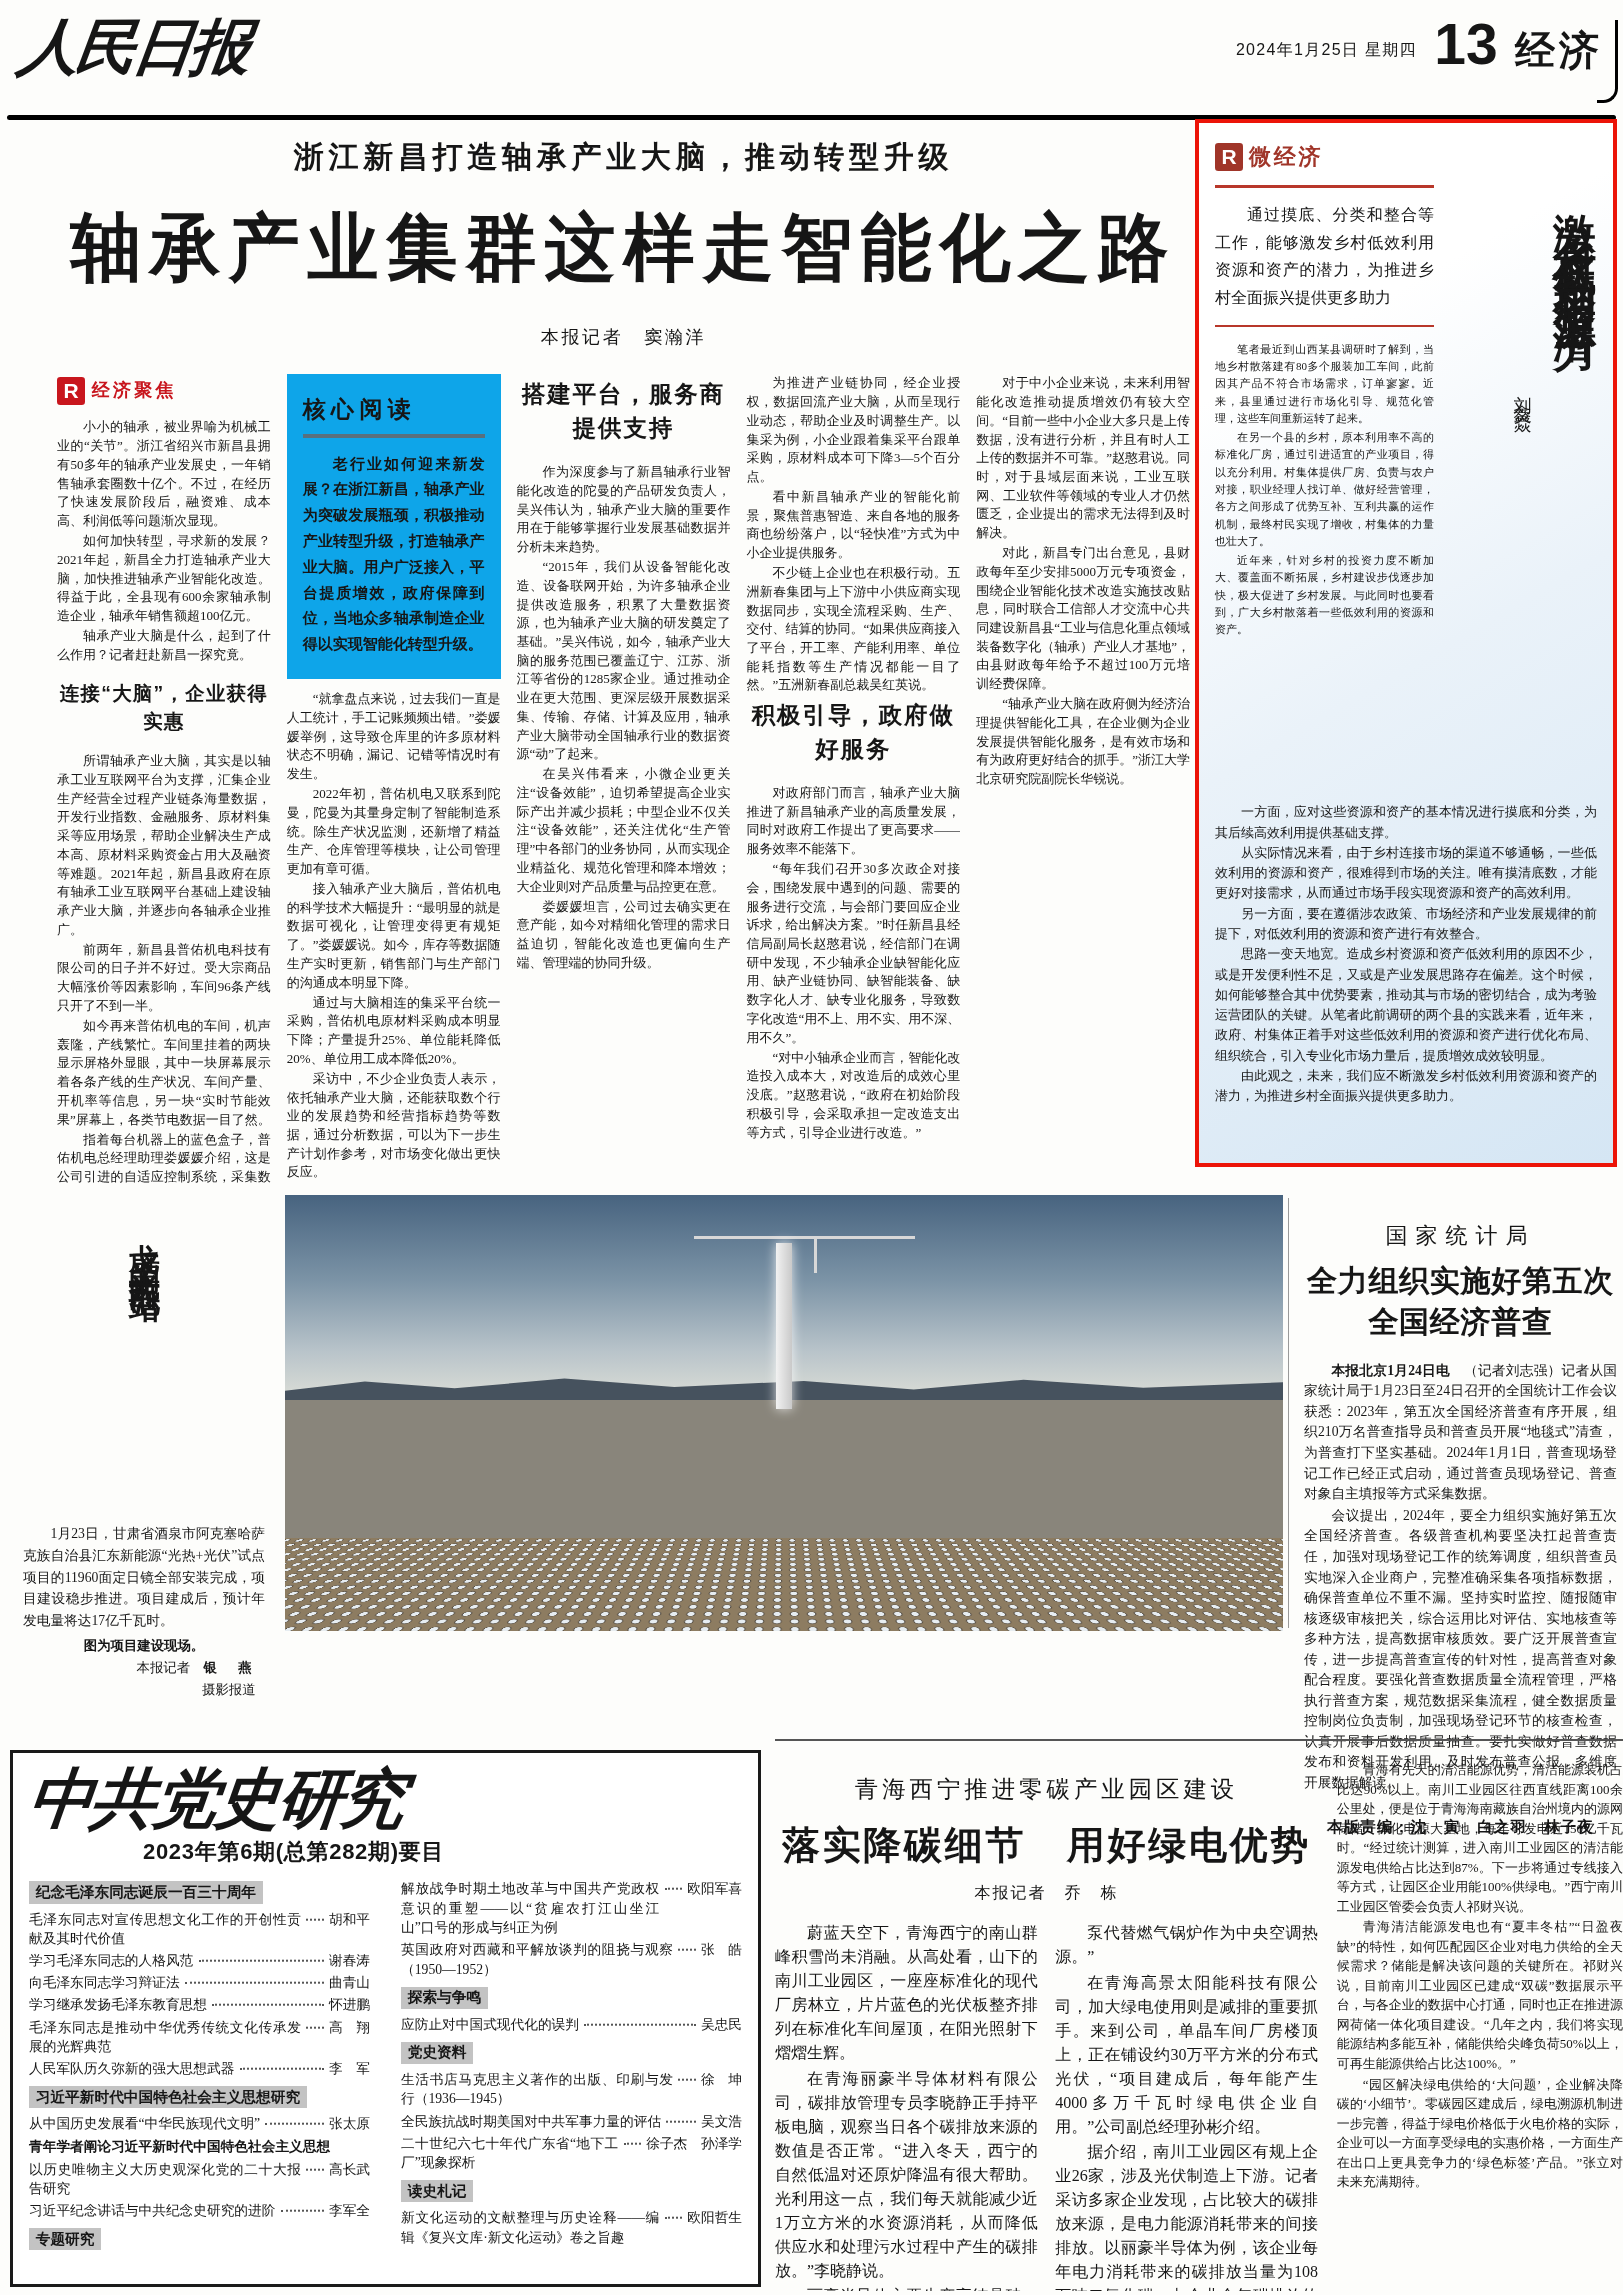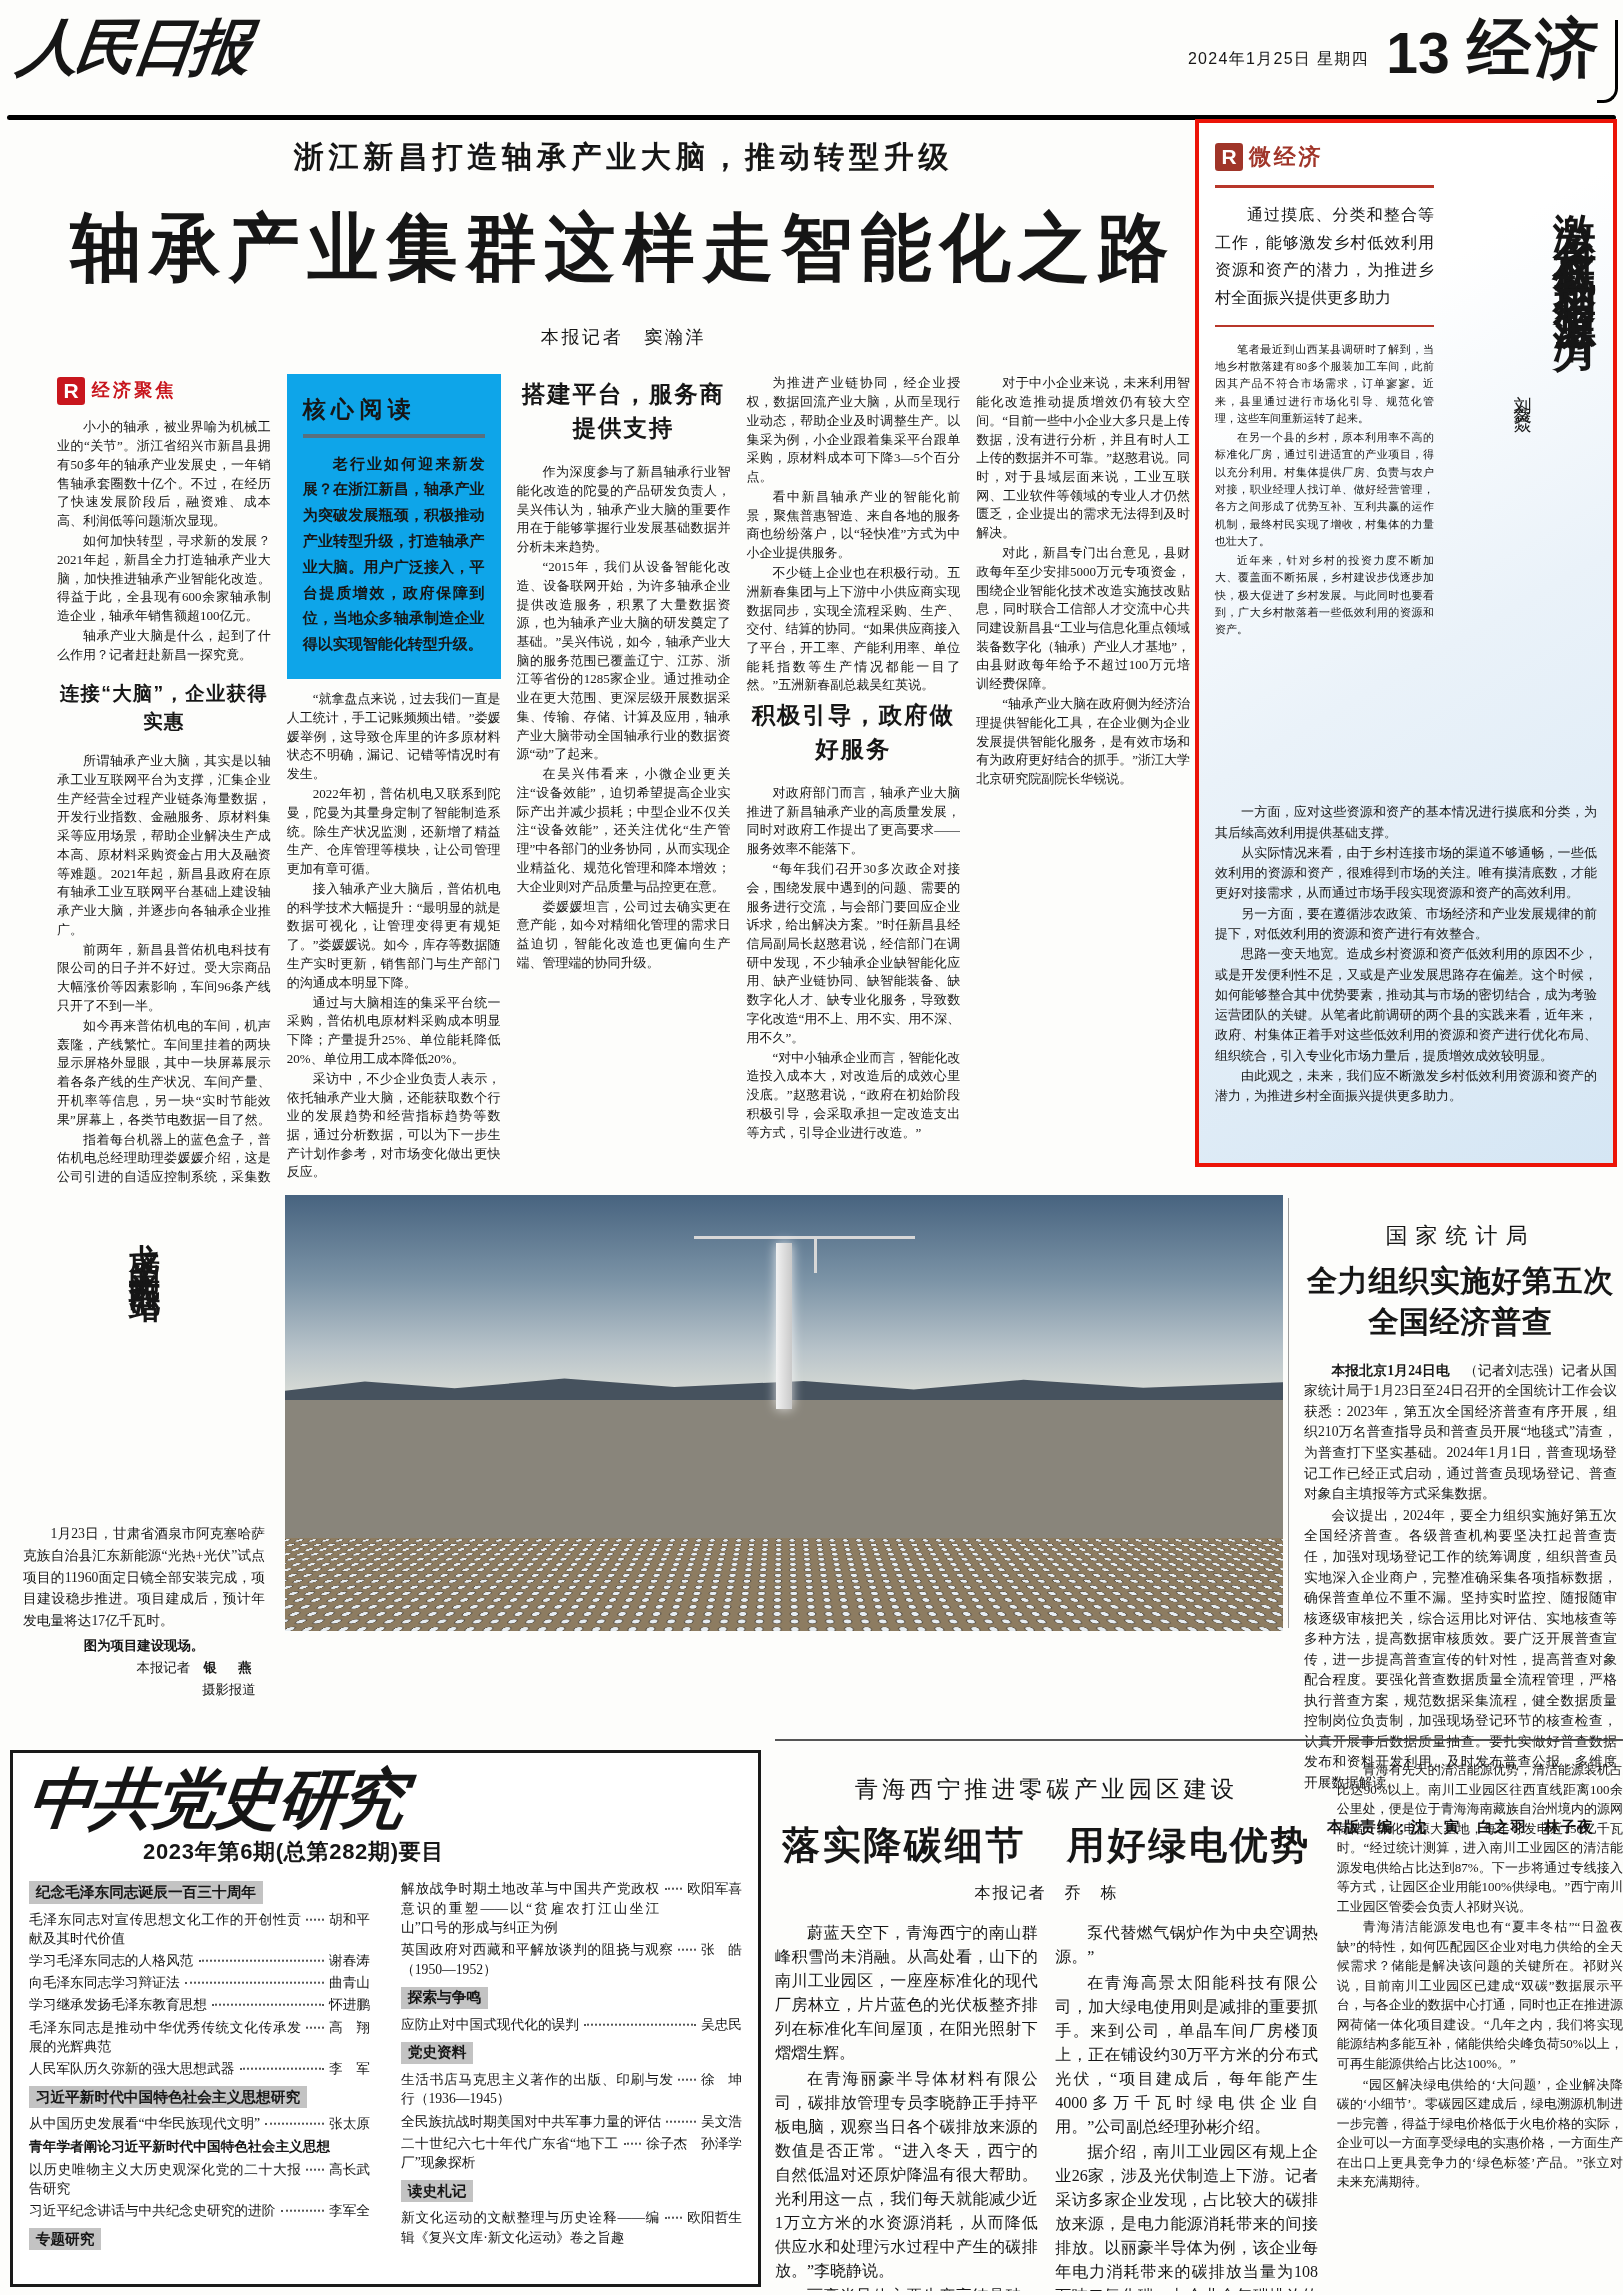--- a/index.html
+++ b/index.html
@@ -8,21 +8,21 @@
   .abs{position:absolute}
   .sans{font-family:"Liberation Sans","DejaVu Sans",sans-serif}
   p{margin:0;text-indent:2em;text-align:justify}
 
   
   .masthead{left:18.7px;top:17.4px;font-weight:900;font-size:61px;font-style:italic;
             letter-spacing:-4px;transform:skewX(-7deg);line-height:1}
   .hdr-right{right:20px;top:18.7px;display:flex;align-items:flex-end;gap:17.4px}
   .hdr-date{font-size:16px;padding-bottom:9.4px;letter-spacing:1.3px}
   .hdr-pageno{font-size:57px;font-weight:700;line-height:.9}
-  .hdr-section{font-size:64px;font-weight:900;line-height:.95;letter-spacing:4px}
+  .hdr-section{font-size:40px;font-weight:900;line-height:.95;letter-spacing:4px}
   .corner{right:5.3px;top:20px;width:17.4px;height:80px;border-right:3.3px solid #000;
           border-bottom:3.3px solid #000;border-radius:0 0 14.7px 0}
   .hdr-rule{left:6.7px;right:6.7px;top:115px;height:4.7px;background:#000;border-radius:2.7px}
 
   
   .main{left:57px;top:137px;width:1133px;height:1046px}
   .kicker{text-align:center;font-size:30px;font-weight:900;letter-spacing:4.7px}
   .headline{text-align:center;font-size:71px;font-weight:900;letter-spacing:8px;
             margin-top:23px;transform:scaleY(1.04)}
   .byline{text-align:center;font-size:18px;margin-top:29px;letter-spacing:2.7px}

